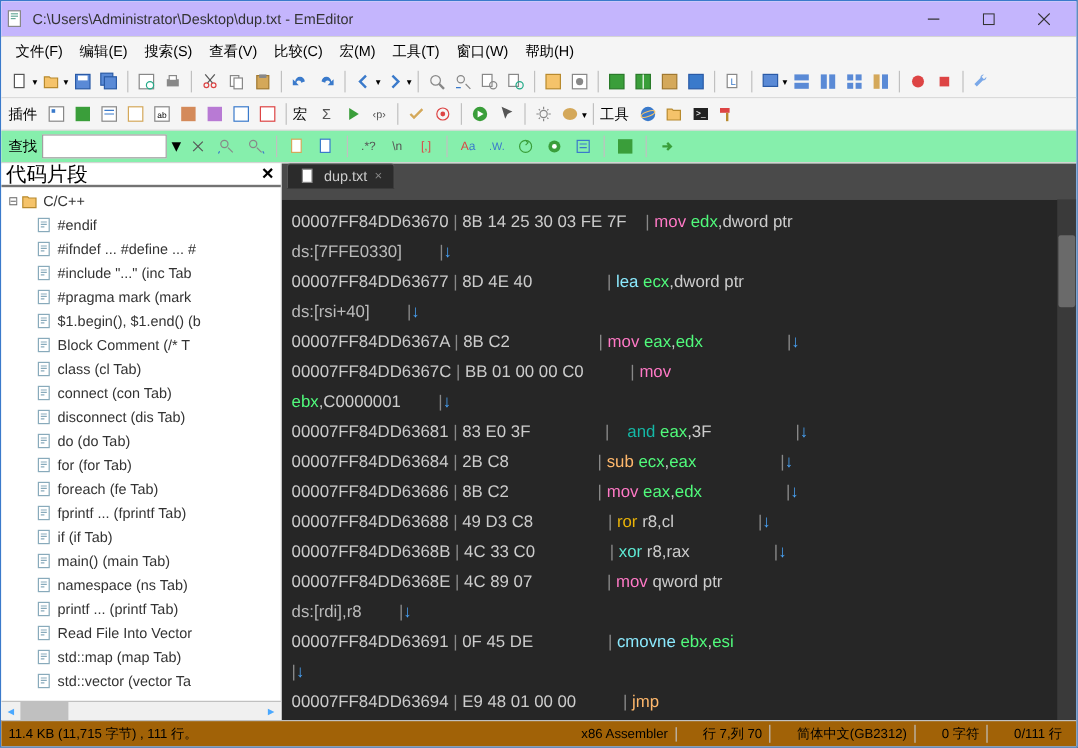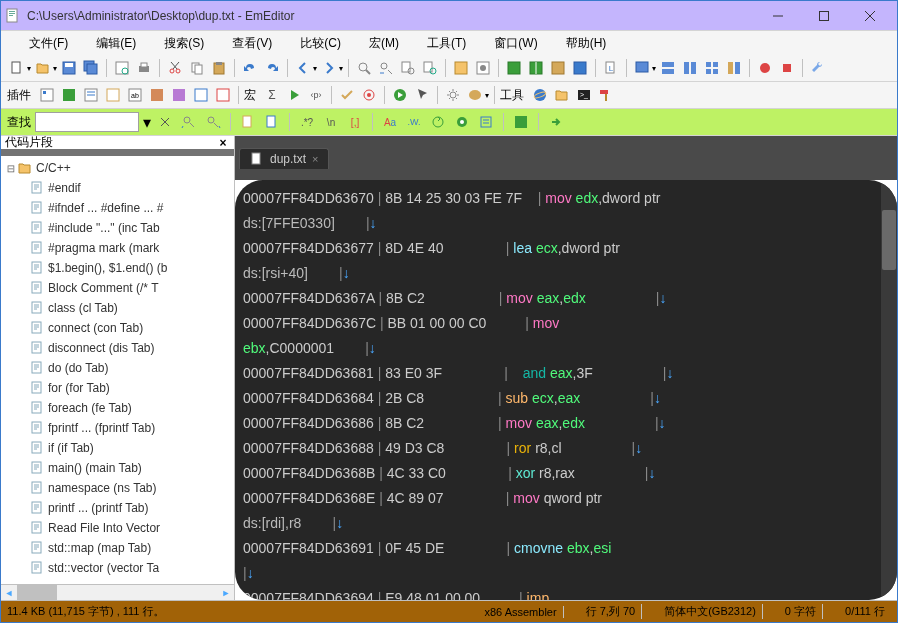--- a/index.html
+++ b/index.html
@@ -2,55 +2,55 @@
 <html><head>
 <meta charset="utf-8">
 <style>
 * { margin: 0; padding: 0; box-sizing: border-box; font-family: "Microsoft YaHei", "Segoe UI", sans-serif; }
 body { width: 898px; height: 623px; background: #fff; display: flex; flex-direction: column; overflow: hidden; border: 1px solid #3a7acb; }
 .titlebar { height: 30px; background: #c4b5fd; display: flex; align-items: center; padding: 0 4px; border-bottom: 1px solid #d4d4d4; }
 .titlebar .icon { width: 16px; height: 16px; margin-right: 6px; }
 .titlebar .title { font-size: 12px; color: #333; flex: 1; }
 .titlebar .winbtns { display: flex; }
 .titlebar .winbtn { width: 46px; height: 29px; display: flex; align-items: center; justify-content: center; font-size: 12px; }
-.menubar { height: 24px; display: flex; align-items: center; padding: 0 22px; font-size: 12px; gap: 16px; background: #f5f5f5; }
+.menubar { height: 24px; display: flex; align-items: center; padding: 0 6px; font-size: 12px; gap: 2px; background: #f5f5f5; }
 .menubar .menuitem { padding: 3px 6px; }
 .toolbar { padding: 3px 6px; display: flex; align-items: center; gap: 2px; flex-wrap: wrap; background: #f5f5f5; border-bottom: 1px solid #d4d4d4; }
 .toolbar .label { font-size: 12px; margin-right: 4px; }
 .toolbar .tbtn { width: 20px; height: 20px; display: flex; align-items: center; justify-content: center; border: 1px solid transparent; border-radius: 2px; }
 .toolbar .tbtn svg { width: 16px; height: 16px; }
 .toolbar .sep { width: 1px; height: 18px; background: #c0c0c0; margin: 0 3px; }
 .toolbar .dd { font-size: 8px; margin-left: -2px; }
-.findbar { padding: 3px 6px; display: flex; align-items: center; gap: 4px; background: #bef264; border-bottom: 1px solid #d4d4d4; }
+.findbar { padding: 3px 6px; display: flex; align-items: center; gap: 4px; background: #86efac; border-bottom: 1px solid #d4d4d4; }
 .findbar .label { font-size: 12px; }
 .findbar input { width: 104px; height: 20px; font-size: 12px; border: 1px solid #a0a0a0; padding: 1px 3px; }
 .findbar .tbtn { width: 20px; height: 20px; display: flex; align-items: center; justify-content: center; }
 .findbar .tbtn svg { width: 16px; height: 16px; }
 .findbar .sep { width: 1px; height: 18px; background: #c0c0c0; margin: 0 3px; }
 .main { flex: 1; display: flex; overflow: hidden; }
 .sidebar { width: 234px; background: #fff; border-right: 1px solid #c0c0c0; display: flex; flex-direction: column; }
-.sidebar-header { height: 20px; display: flex; align-items: center; padding: 0 4px; font-size: 12px; border-bottom: 7px solid #737373; }
+.sidebar-header { height: 20px; display: flex; align-items: center; padding: 0 4px; font-size: 17px; border-bottom: 2px solid #737373; }
 .sidebar-header .title { flex: 1; }
 .sidebar-header .close { width: 14px; text-align: center; font-weight: bold; }
 .sidebar-tree { flex: 1; overflow: hidden; font-size: 12px; padding: 2px 0; }
 .tree-row { display: flex; align-items: center; height: 20px; padding-left: 4px; white-space: nowrap; }
 .tree-row.root { font-weight: normal; }
 .tree-toggle { width: 12px; text-align: center; font-size: 10px; color: #666; }
 .tree-icon { width: 16px; height: 16px; margin-right: 3px; display: flex; align-items: center; justify-content: center; }
 .tree-label { color: #333; }
 .tree-child { padding-left: 28px; }
 .sidebar-scroll { height: 16px; background: #f0f0f0; display: flex; border-top: 1px solid #c0c0c0; }
 .sidebar-scroll .thumb { width: 40px; background: #c0c0c0; }
 .sidebar-scroll .arrow { width: 16px; text-align: center; font-size: 9px; line-height: 16px; }
 .editor-area { flex: 1; display: flex; flex-direction: column; overflow: hidden; }
-.tabbar { height: 44px; background: #4a4a4a; display: flex; align-items: center; padding: 0 4px; }
+.tabbar { height: 30px; background: #4a4a4a; display: flex; align-items: flex-start; padding: 0 4px; }
 .tab { background: #2b2b2b; color: #ccc; padding: 3px 10px; font-size: 12px; border-radius: 3px 3px 0 0; display: flex; align-items: center; gap: 6px; border: 1px solid #555; border-bottom: none; }
 .tab .ficon { width: 14px; height: 14px; }
 .tab .x { font-size: 11px; color: #888; }
-.editor { flex: 1; background: #262626; color: #ccc; font-family: Consolas, monospace; font-size: 14px; line-height: 25px; padding: 6px 8px; overflow: hidden; position: relative; border-radius: 28px; }
+.editor { flex: 1; background: #262626; color: #ccc; font-family: Consolas, monospace; font-size: 14px; line-height: 25px; padding: 6px 8px; overflow: hidden; position: relative; }
 .eline { white-space: nowrap; }
 .addr { color: #ccc; }
 .hex { color: #ccc; }
 .pipe { color: #888; }
 .op-mov { color: #ff79c6; }
 .op-lea { color: #8be9fd; }
 .op-and { color: #14b8a6; margin-left: 11px; }
 .op-sub { color: #ffb86c; }
 .op-ror { color: #eab308; margin-top: 32px; }
 .op-xor { color: #5eead4; }

